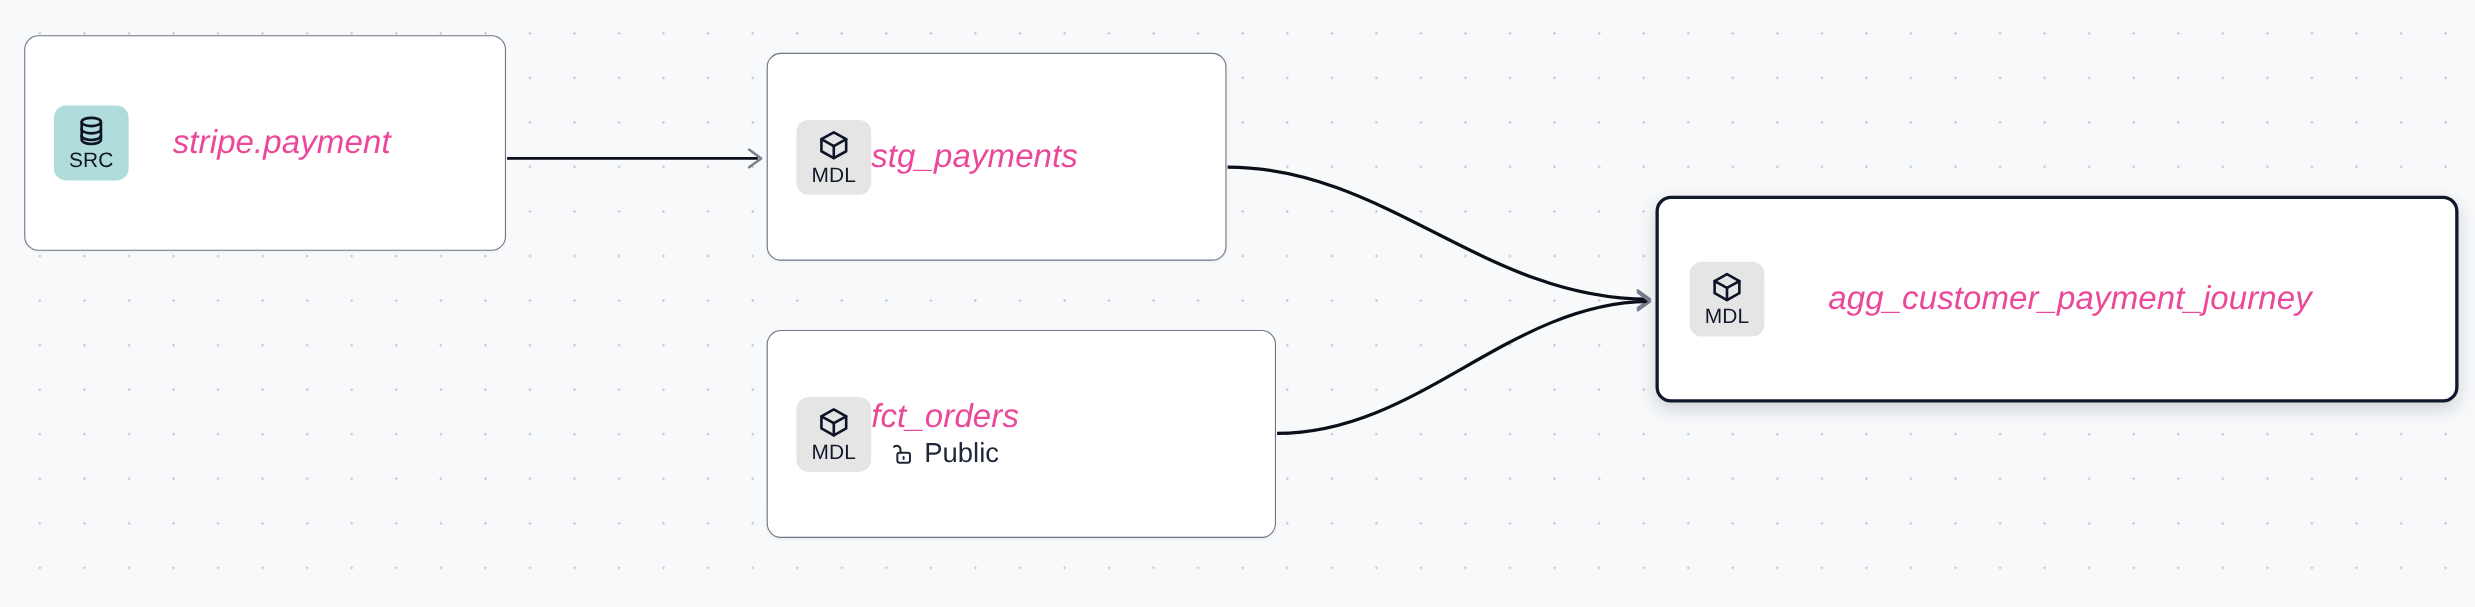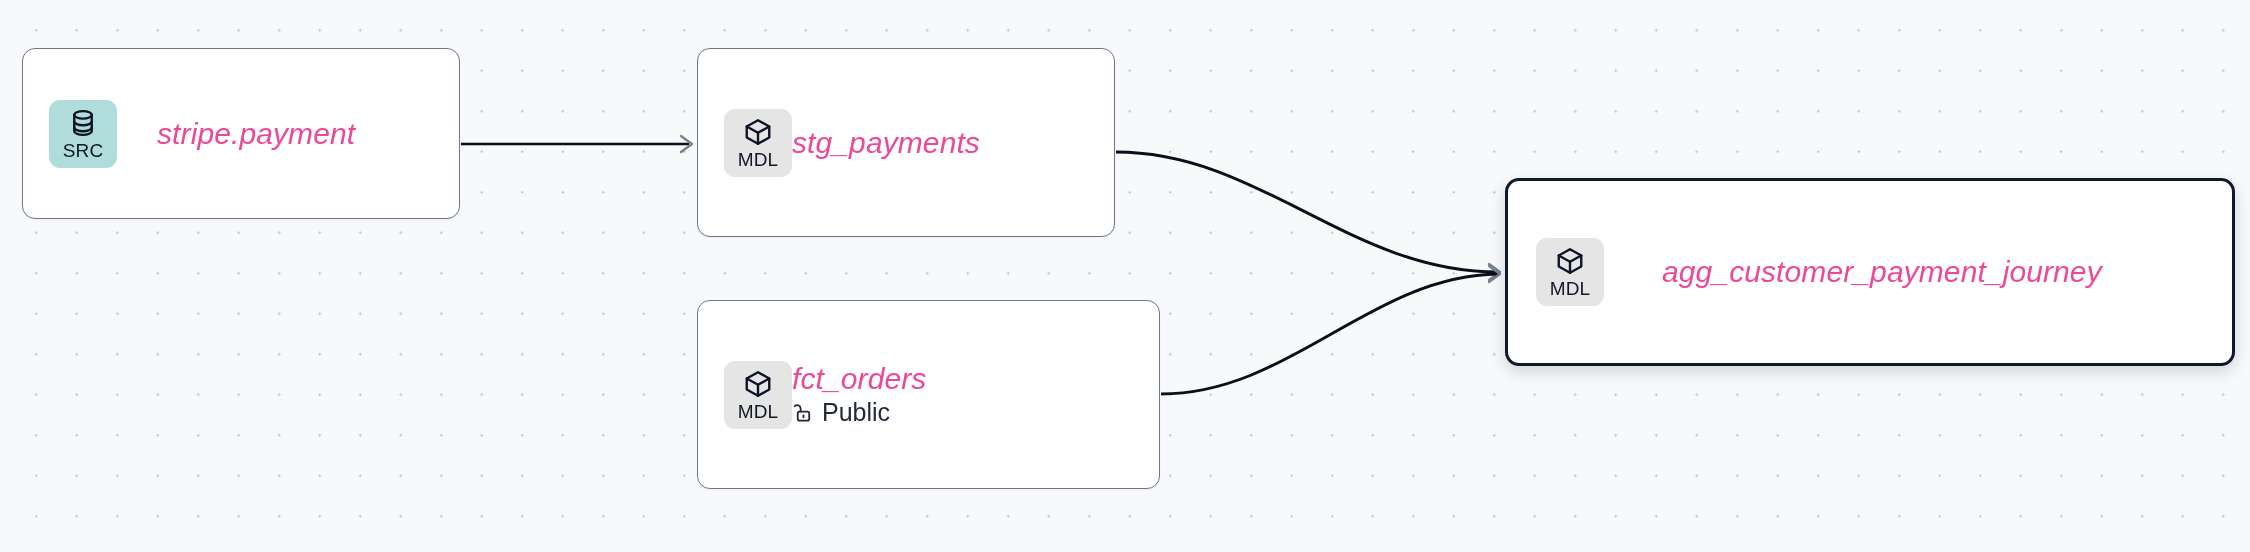--- a/index.html
+++ b/index.html
@@ -81,25 +81,26 @@
   }
   .node-sub {
     display: flex;
     align-items: center;
     gap: 7px;
     font-size: 25px;
     line-height: 1.15;
     color: #1f2738;
     margin-top: 3px;
     white-space: nowrap;
+    justify-content: center;
   }
   .node-sub svg { display: block; flex: 0 0 auto; }
 
   
-  #node-stripe-payment   { left: 22px;   top: 48px;  width: 438px; height: 171px; padding-left: 26px; }
+  #node-stripe-payment   { left: 22px;   top: 32px;  width: 438px; height: 196px; padding-left: 26px; }
   #node-stg-payments     { left: 697px;  top: 48px;  width: 418px; height: 189px; padding-left: 26px; }
   #node-fct-orders       { left: 697px;  top: 300px; width: 463px; height: 189px; padding-left: 26px; }
   #node-agg-journey      { left: 1505px; top: 178px; width: 730px; height: 188px; padding-left: 28px; }
 
   #node-stripe-payment .node-body { margin-left: 40px; }
   #node-stg-payments   .node-body { }
   #node-fct-orders     .node-body { }
   #node-agg-journey    .node-body { margin-left: 58px; }
 </style>
 </head>

